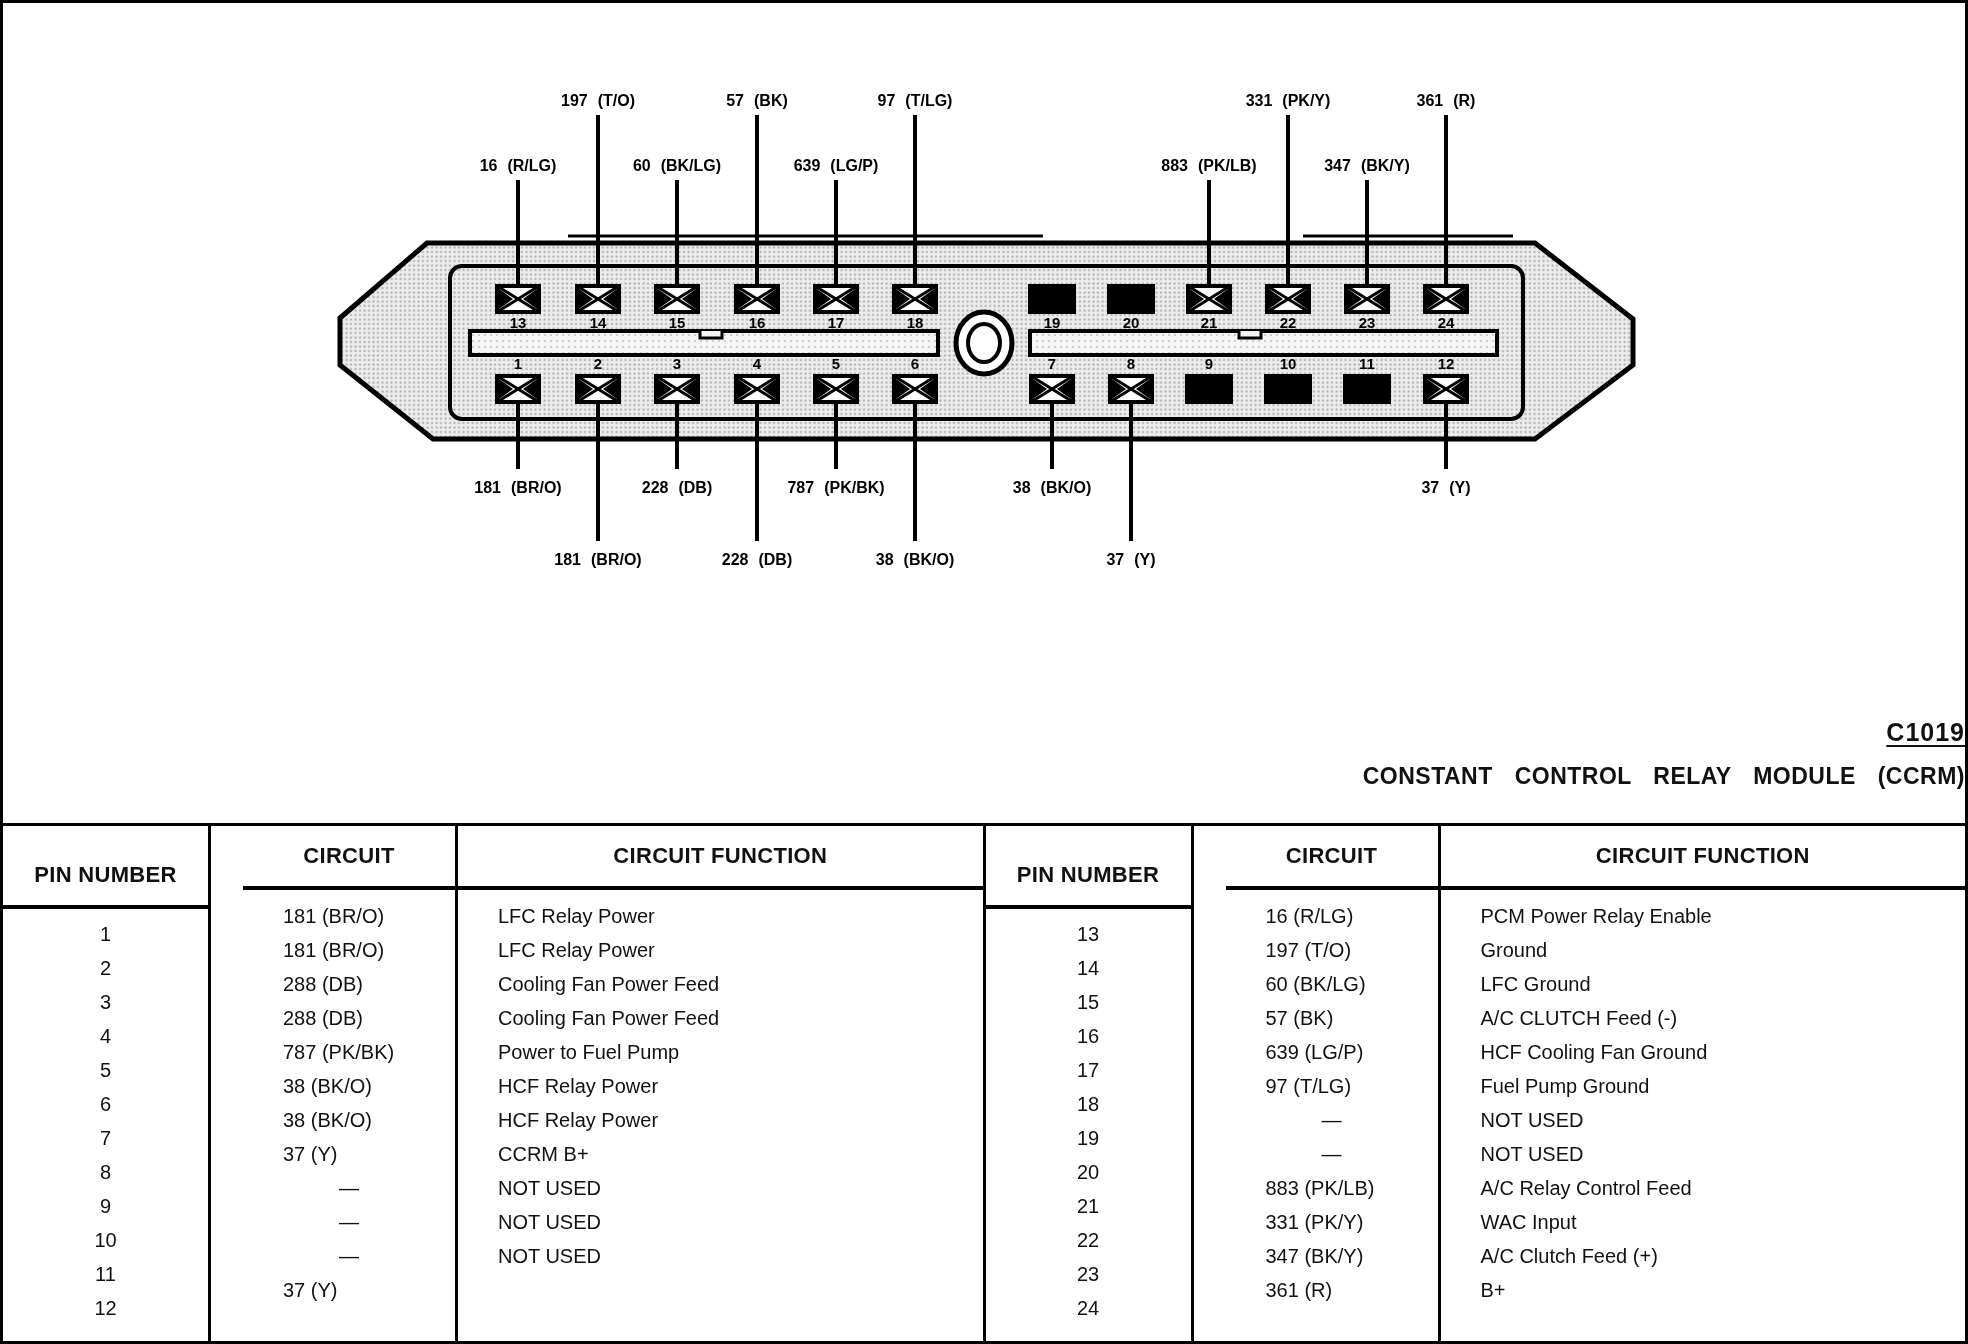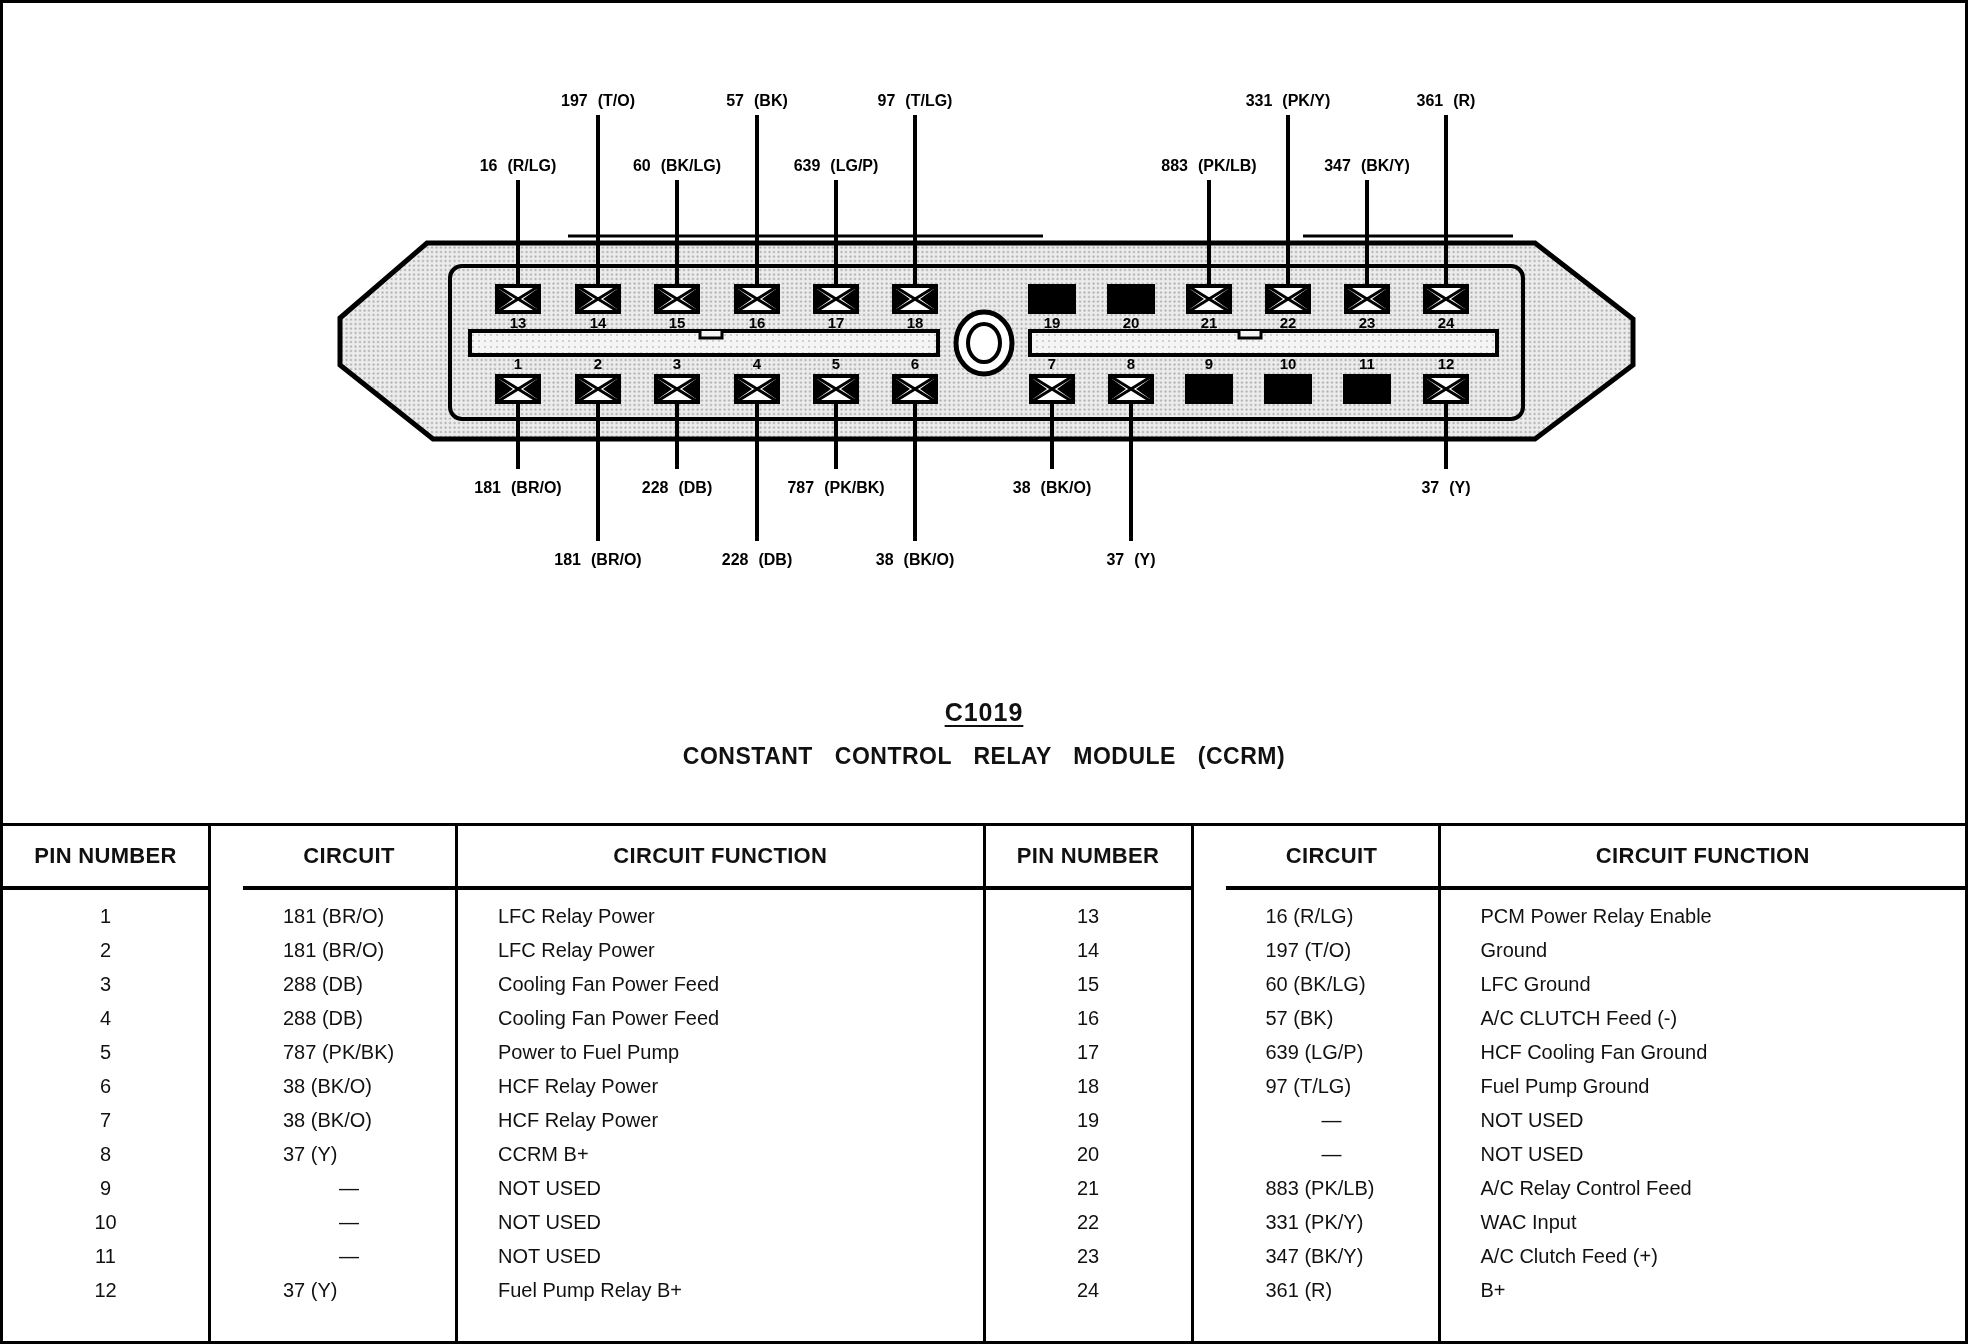--- a/index.html
+++ b/index.html
@@ -4,35 +4,35 @@
 <style>
   html,body{margin:0;padding:0;background:#fff;}
   .page{
     width:1968px;height:1344px;box-sizing:border-box;
     border:3px solid #000;background:#fff;color:#111;
     font-family:"Liberation Sans",sans-serif;
     position:relative;overflow:hidden;
   }
   .diagram{height:820px;position:relative;}
   .diagram svg{display:block;}
-  .title-block{text-align:center;margin-top:40px;}
+  .title-block{text-align:right;margin-top:60px;}
   .conn-id{
     font-size:25px;font-weight:bold;letter-spacing:1px;
     text-decoration:underline;text-underline-offset:4px;
   }
   .conn-sub{
     font-size:23px;font-weight:bold;margin-top:16px;
     word-spacing:15px;letter-spacing:.5px;
   }
   .tables{display:flex;height:518px;border-top:3px solid #000;}
   .thalf{flex:1;display:flex;min-width:0;}
   .thalf.right{border-left:3px solid #000;}
   .tcol{display:flex;flex-direction:column;border-right:3px solid #000;}
   .tcol.func{flex:1;border-right:0;}
-  .tcol.pin{width:205px;}
+  .tcol.pin{width:205px;justify-content:center;}
   .tcol.circuit{width:212px;padding-left:32px;}
   .thead{
     height:60px;border-bottom:4px solid #000;
     display:flex;align-items:center;justify-content:center;
     font-weight:bold;font-size:22px;letter-spacing:.3px;white-space:nowrap;
   }
   .tbody{padding-top:9px;}
   .trow{height:34px;display:flex;align-items:center;font-size:20px;white-space:nowrap;}
   .cell-pin{justify-content:center;}
   .cell-circuit{padding-left:40px;}
@@ -267,21 +267,20 @@
             <div class="trow cell-func">LFC Relay Power</div>
             <div class="trow cell-func">Cooling Fan Power Feed</div>
             <div class="trow cell-func">Cooling Fan Power Feed</div>
             <div class="trow cell-func">Power to Fuel Pump</div>
             <div class="trow cell-func">HCF Relay Power</div>
             <div class="trow cell-func">HCF Relay Power</div>
             <div class="trow cell-func">CCRM B+</div>
             <div class="trow cell-func">NOT USED</div>
             <div class="trow cell-func">NOT USED</div>
             <div class="trow cell-func">NOT USED</div>
-            <div class="trow cell-func">Fuel Pump Relay B+</div>
           </div>
       </div>
     </div>
     <div class="thalf right">
       <div class="tcol pin">
         <div class="thead">PIN NUMBER</div>
         <div class="tbody" id="r-pin">
             <div class="trow cell-pin">13</div>
             <div class="trow cell-pin">14</div>
             <div class="trow cell-pin">15</div>

